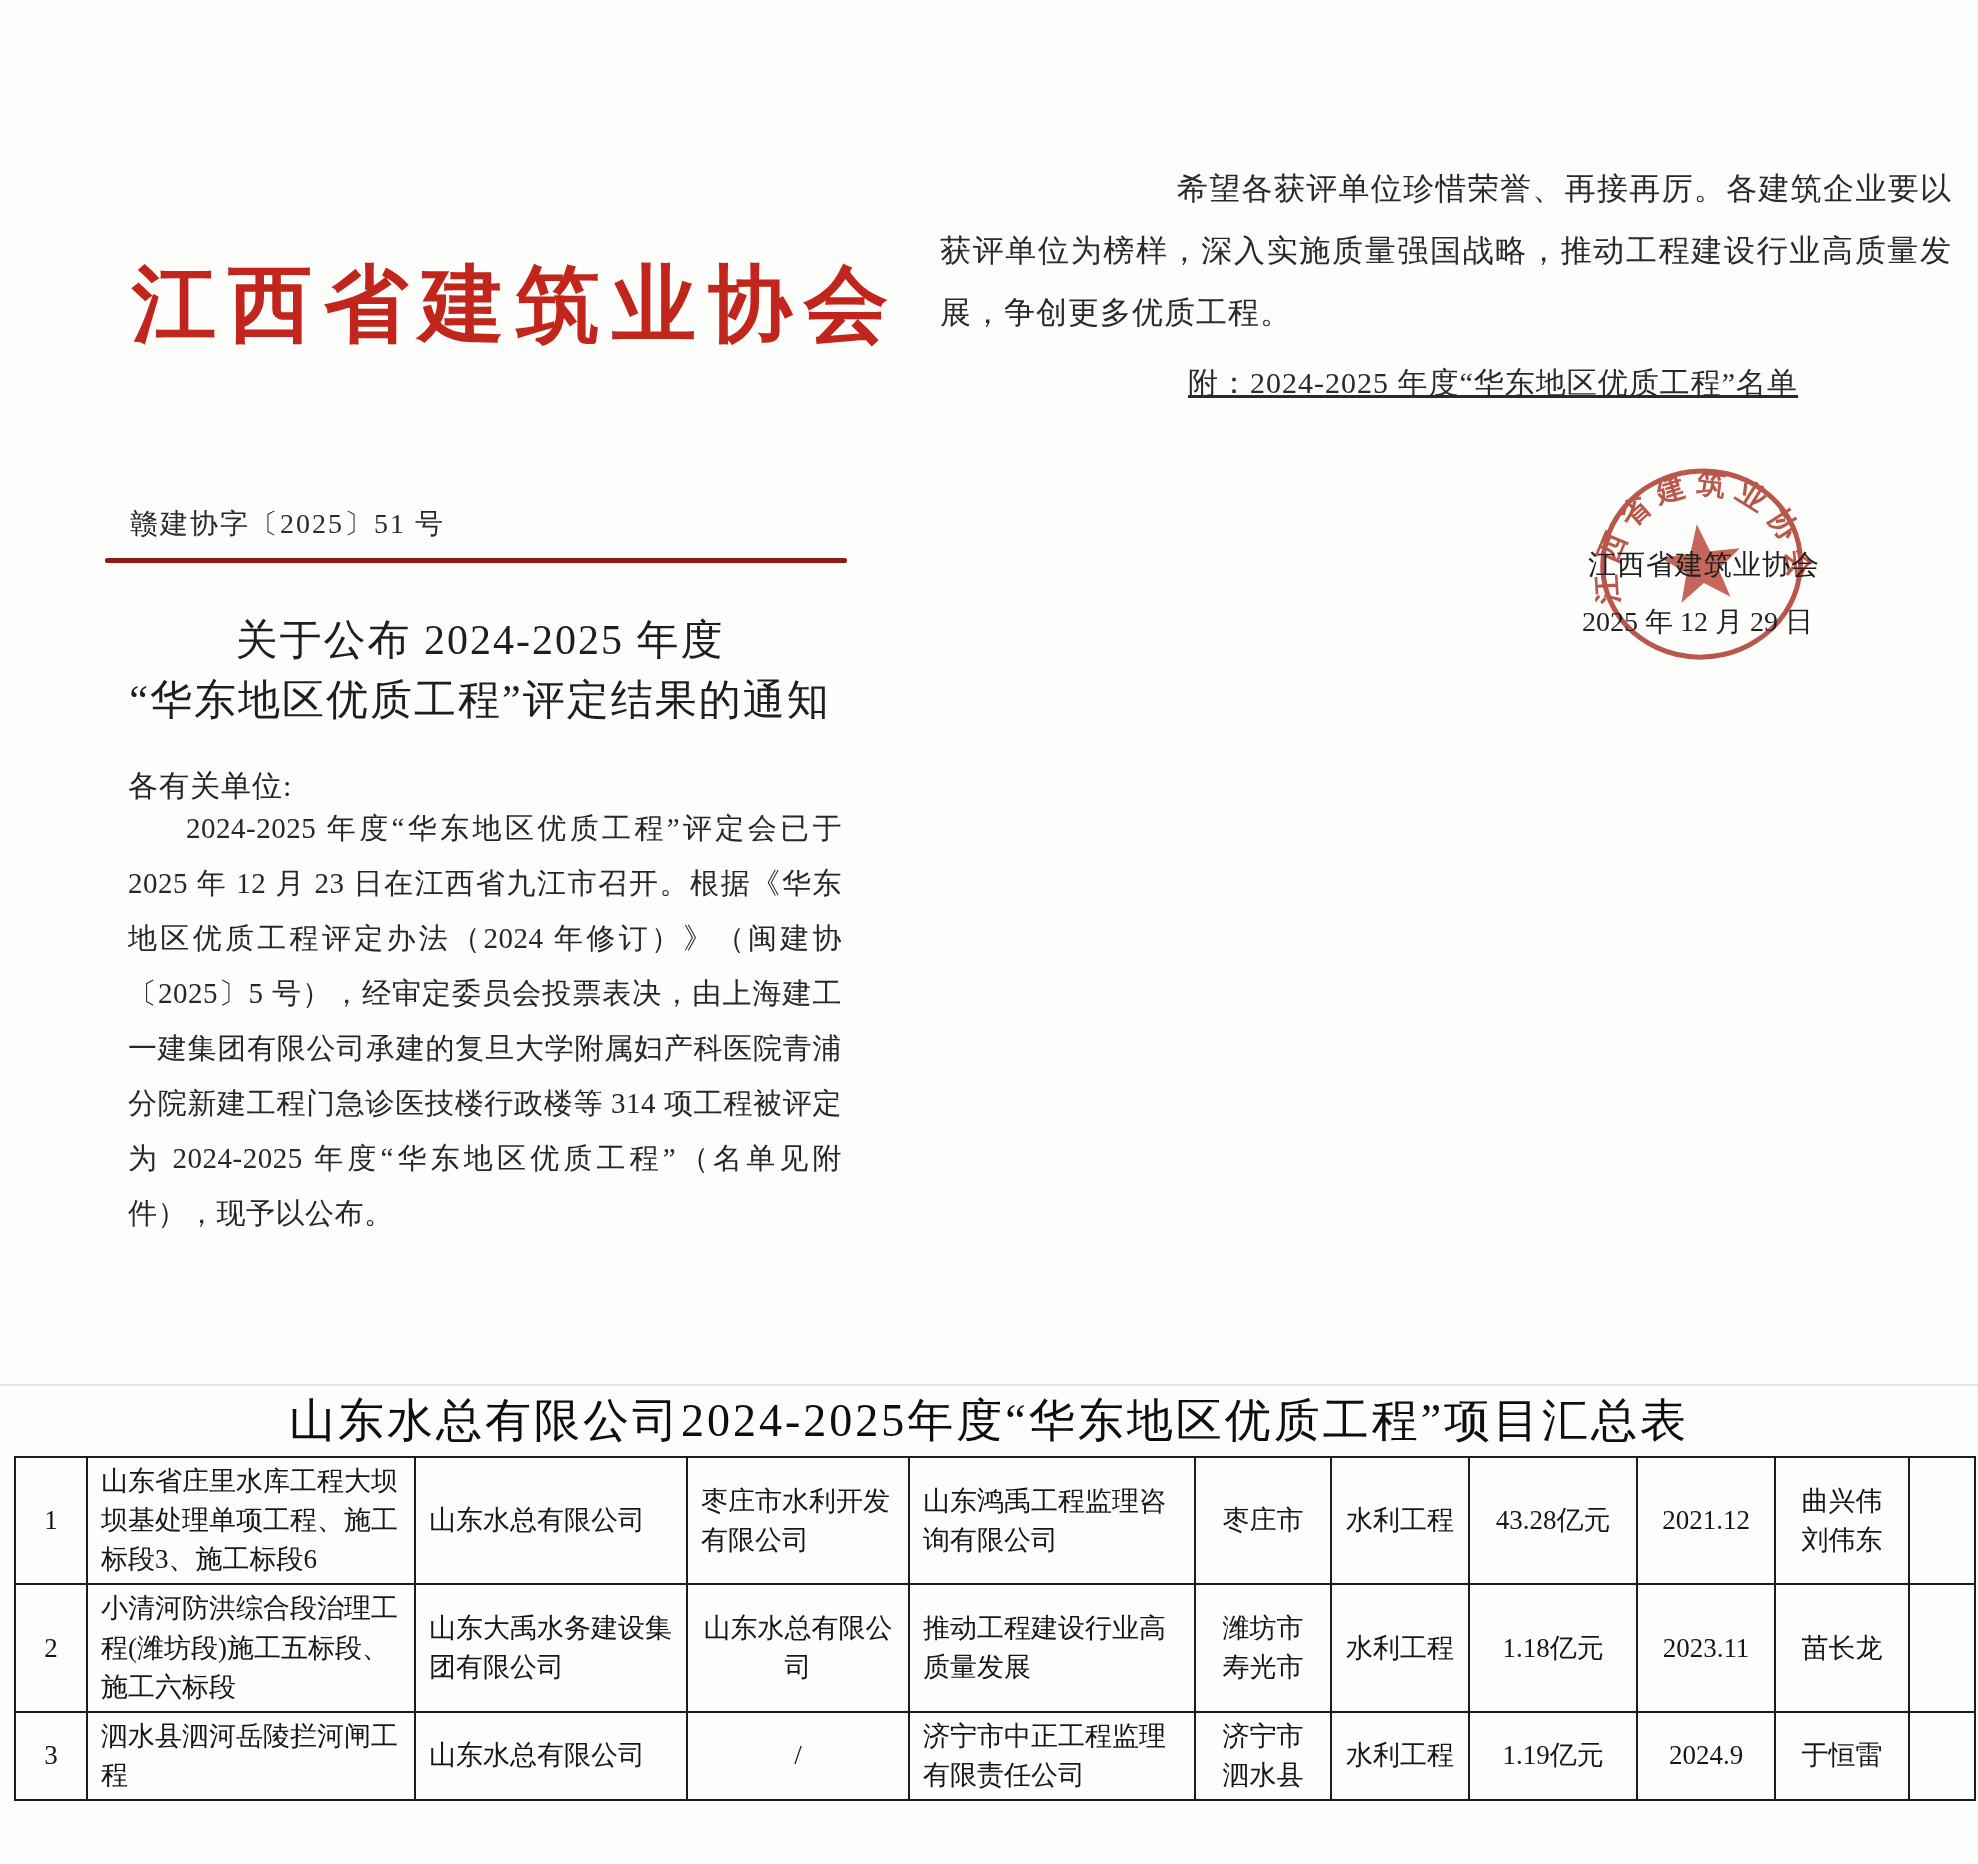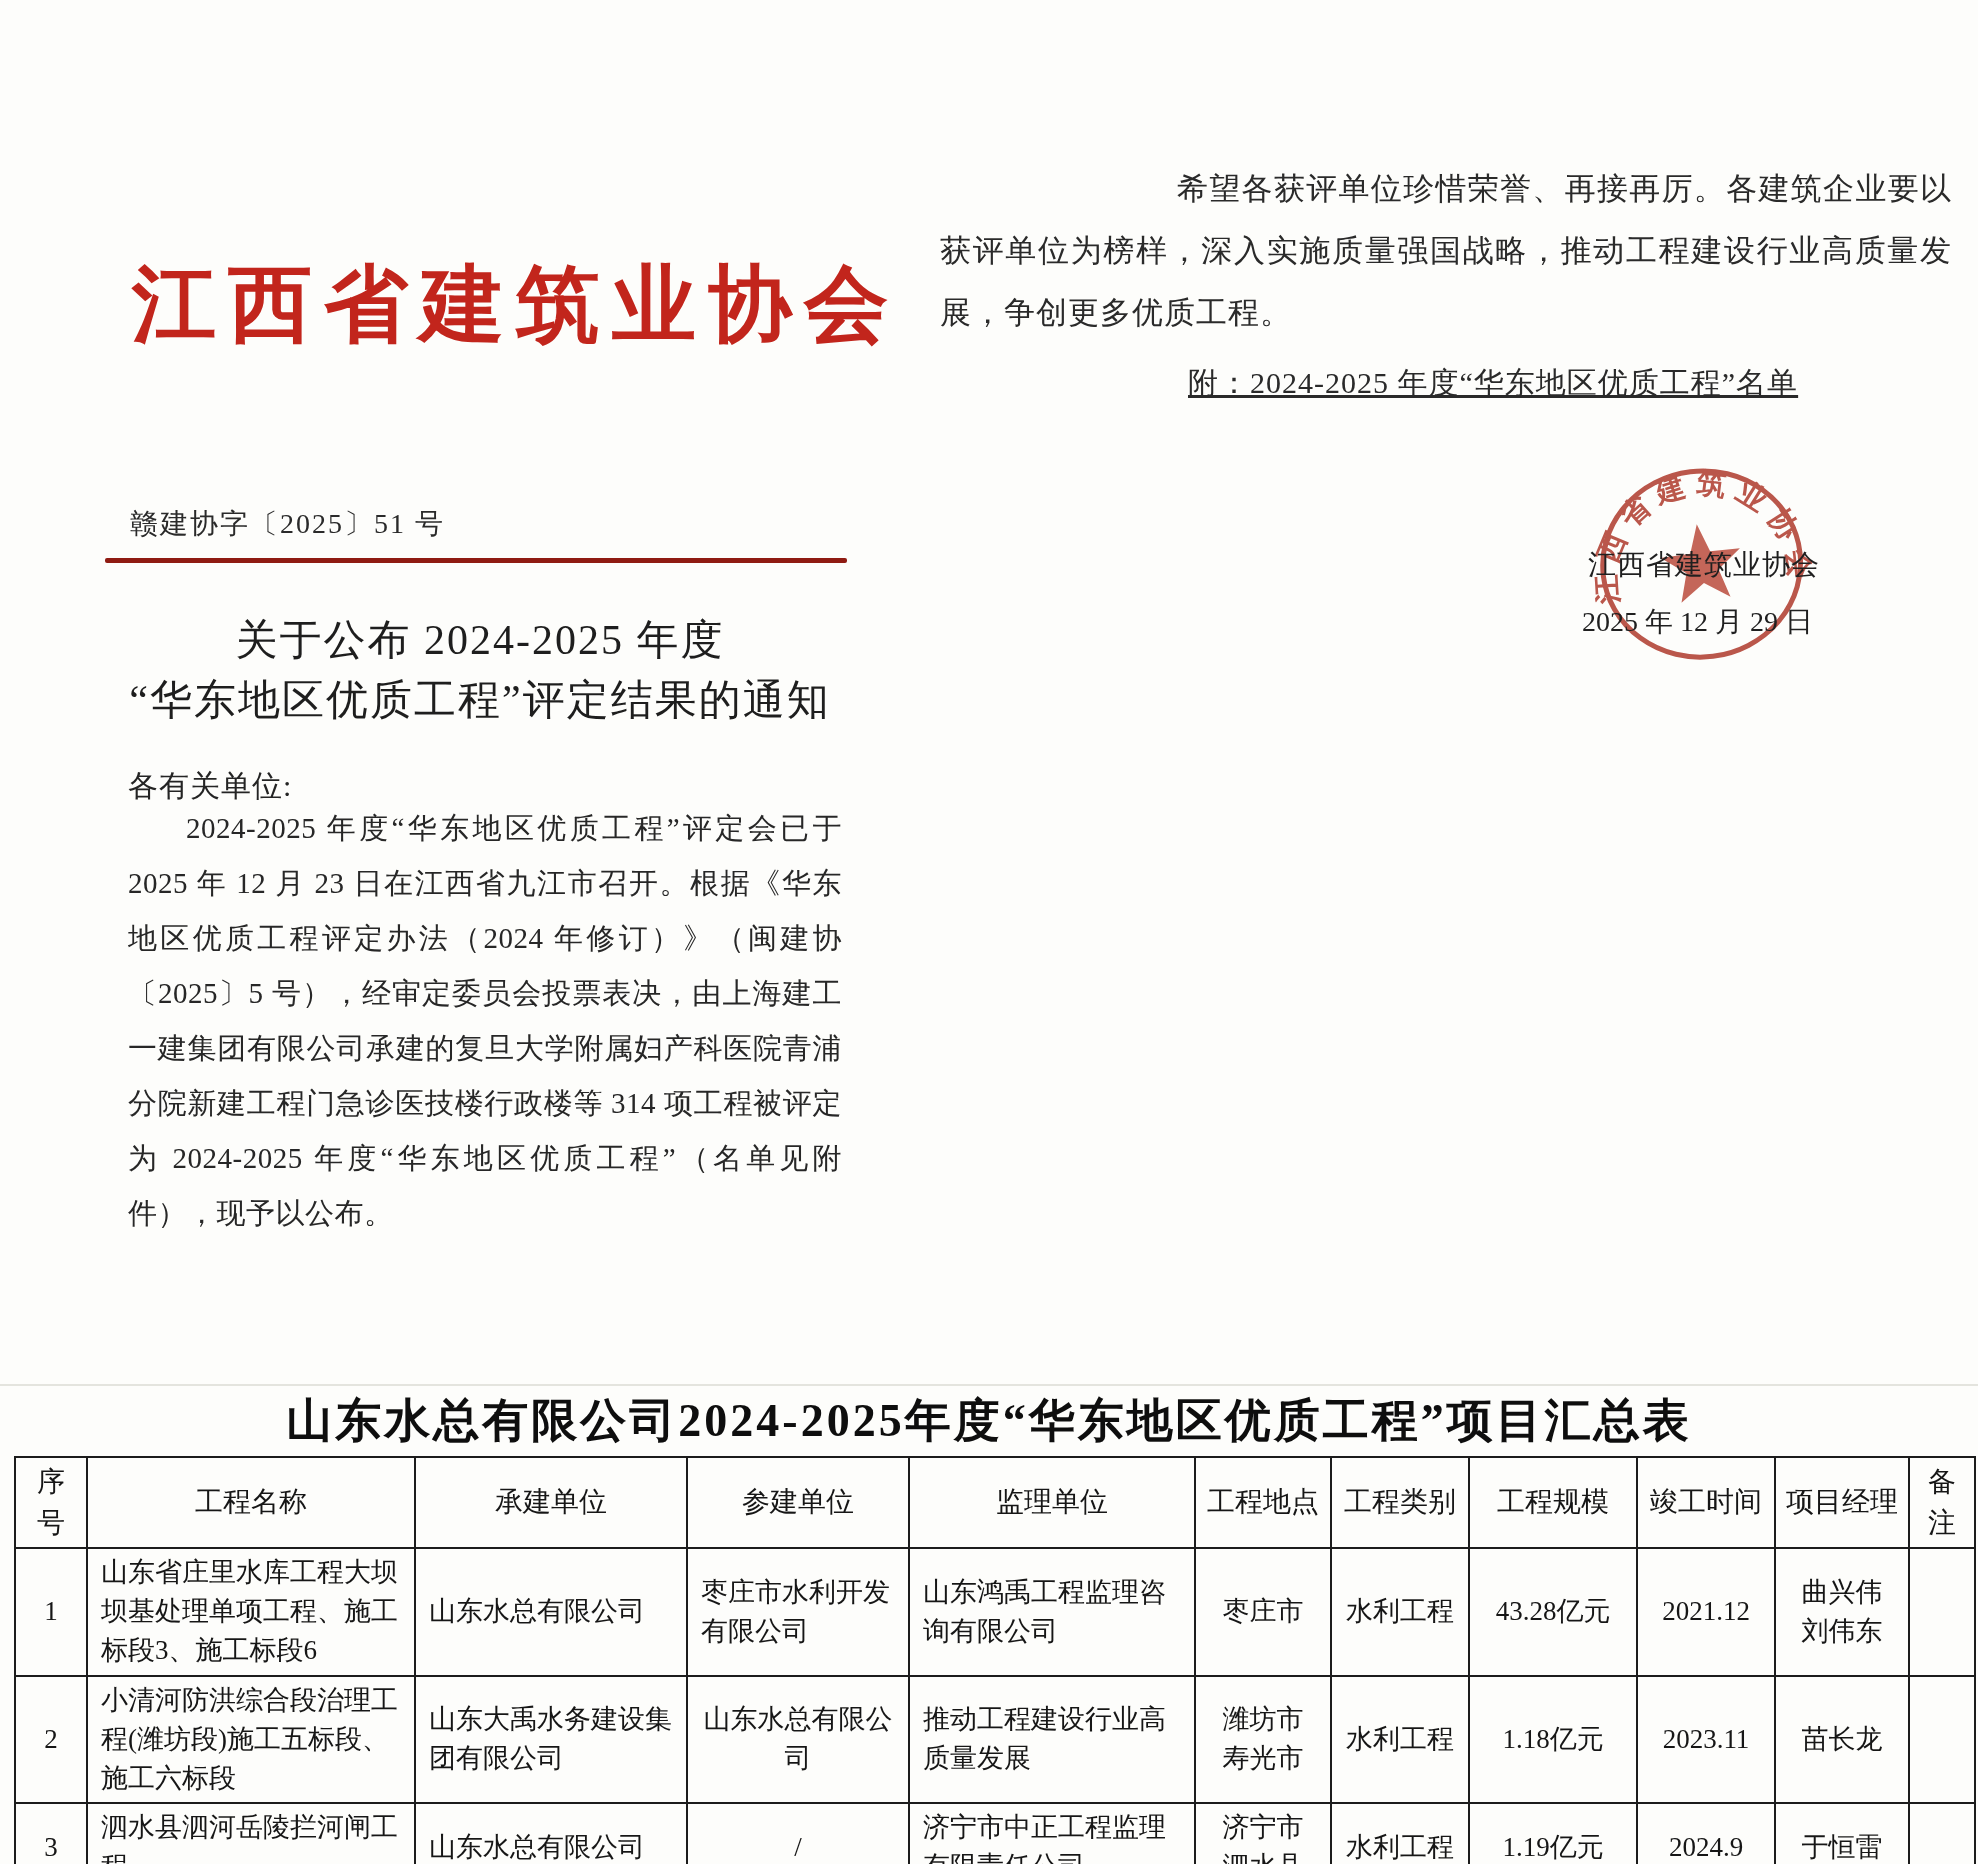--- a/index.html
+++ b/index.html
@@ -56,21 +56,21 @@
     position:absolute;left:1592px;top:462px;width:220px;height:210px;
     transform:rotate(-7deg);opacity:0.92;
   }
   
   .section-divider{
     position:absolute;left:0;top:1384px;width:1978px;height:0;
     border-top:2px solid #e4e4de;
   }
   .table-title{
     position:absolute;left:0;top:1390px;width:1978px;text-align:center;
-    font-size:46px;font-weight:700;color:#0e0e0e;letter-spacing:3px;white-space:nowrap;
+    font-size:46px;font-weight:400;color:#0e0e0e;letter-spacing:3px;white-space:nowrap;
   }
   table.projects{
     position:absolute;left:14px;top:1456px;width:1960px;
     border-collapse:collapse;table-layout:fixed;
     font-size:27px;color:#161616;
   }
   table.projects th,table.projects td{
     border:2px solid #1c1c1c;padding:4px 8px;
     vertical-align:middle;text-align:center;
     white-space:pre-line;line-height:1.45;
@@ -129,33 +129,20 @@
         <col style="width:222px">
       <col style="width:286px">
         <col style="width:136px">
         <col style="width:138px">
         <col style="width:168px">
       <col style="width:138px">
         <col style="width:134px">
         <col style="width:66px">
     </colgroup>
     <tbody>
-        <tr class="hdr">
-      <th>序号</th>
-      <th>工程名称</th>
-      <th>承建单位</th>
-      <th>参建单位</th>
-      <th>监理单位</th>
-      <th>工程地点</th>
-      <th>工程类别</th>
-      <th>工程规模</th>
-      <th>竣工时间</th>
-      <th>项目经理</th>
-      <th>备注</th>
-    </tr>
     <tr class="r1">
       <td>1</td>
       <td class="lt">山东省庄里水库工程大坝坝基处理单项工程、施工标段3、施工标段6</td>
       <td class="lt">山东水总有限公司</td>
       <td class="lt">枣庄市水利开发有限公司</td>
       <td class="lt">山东鸿禹工程监理咨询有限公司</td>
       <td>枣庄市</td>
       <td>水利工程</td>
       <td>43.28亿元</td>
       <td>2021.12</td>

